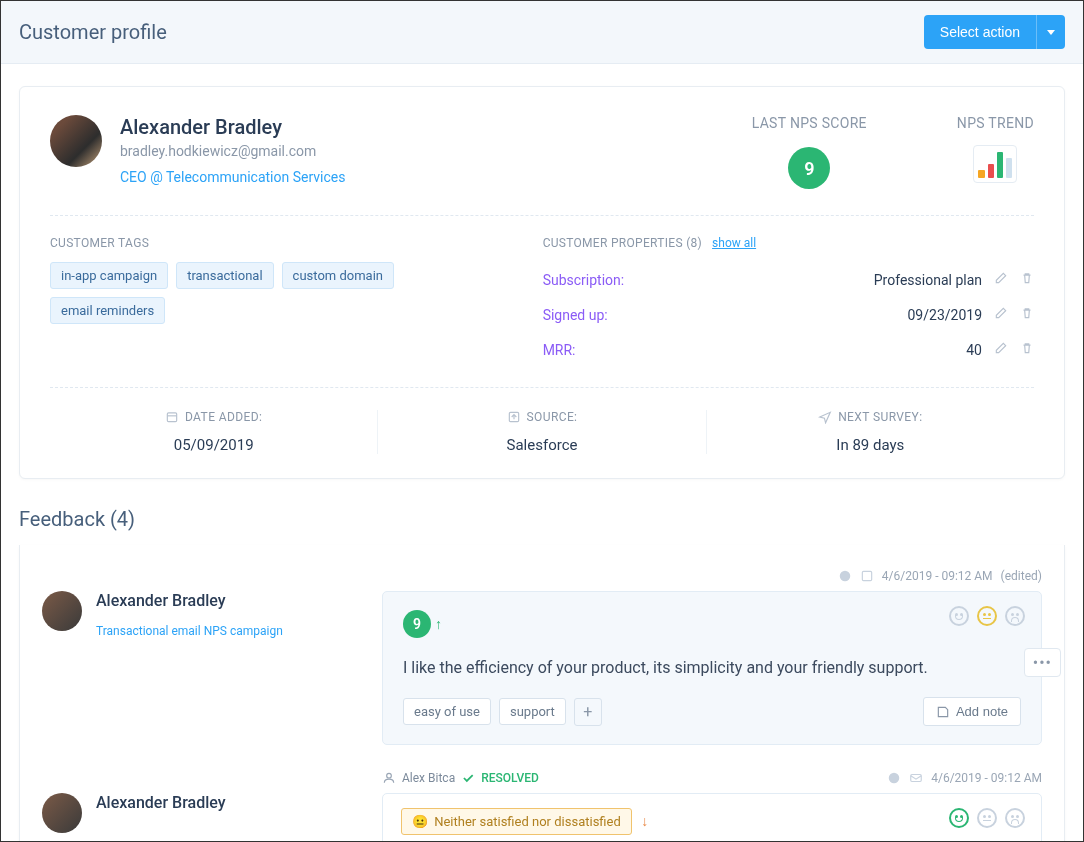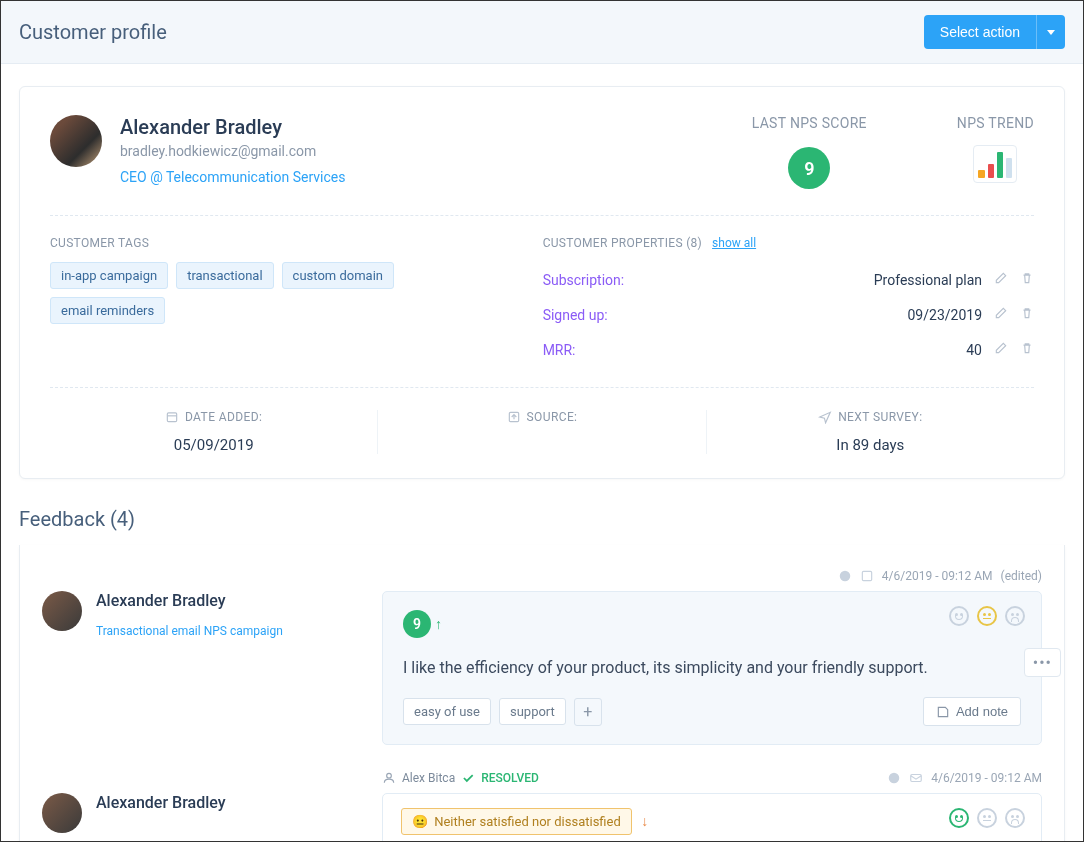--- a/index.html
+++ b/index.html
@@ -258,20 +258,23 @@
           </div>
       </div>
       <div class="meta-cell">
         <div class="meta-label">
             <svg class="icon-sm" viewBox="0 0 24 24">
               <rect x="4" y="4" width="16" height="16" rx="2" fill="none" stroke="#b8c2cf" stroke-width="2"></rect>
               <path d="M12 16V8M8 12l4-4 4 4" fill="none" stroke="#b8c2cf" stroke-width="2"></path>
             </svg>
             <span>SOURCE:</span>
           </div>
+        <div class="meta-val">
+            <span>Salesforce</span>
+          </div>
       </div>
       <div class="meta-cell">
         <div class="meta-label">
             <svg class="icon-sm" viewBox="0 0 24 24">
               <path d="M3 12l18-8-8 18-2-8-8-2z" fill="none" stroke="#b8c2cf" stroke-width="2"></path>
             </svg>
             <span>NEXT SURVEY:</span>
           </div>
         <div class="meta-val">
             <span>In 89 days</span>

